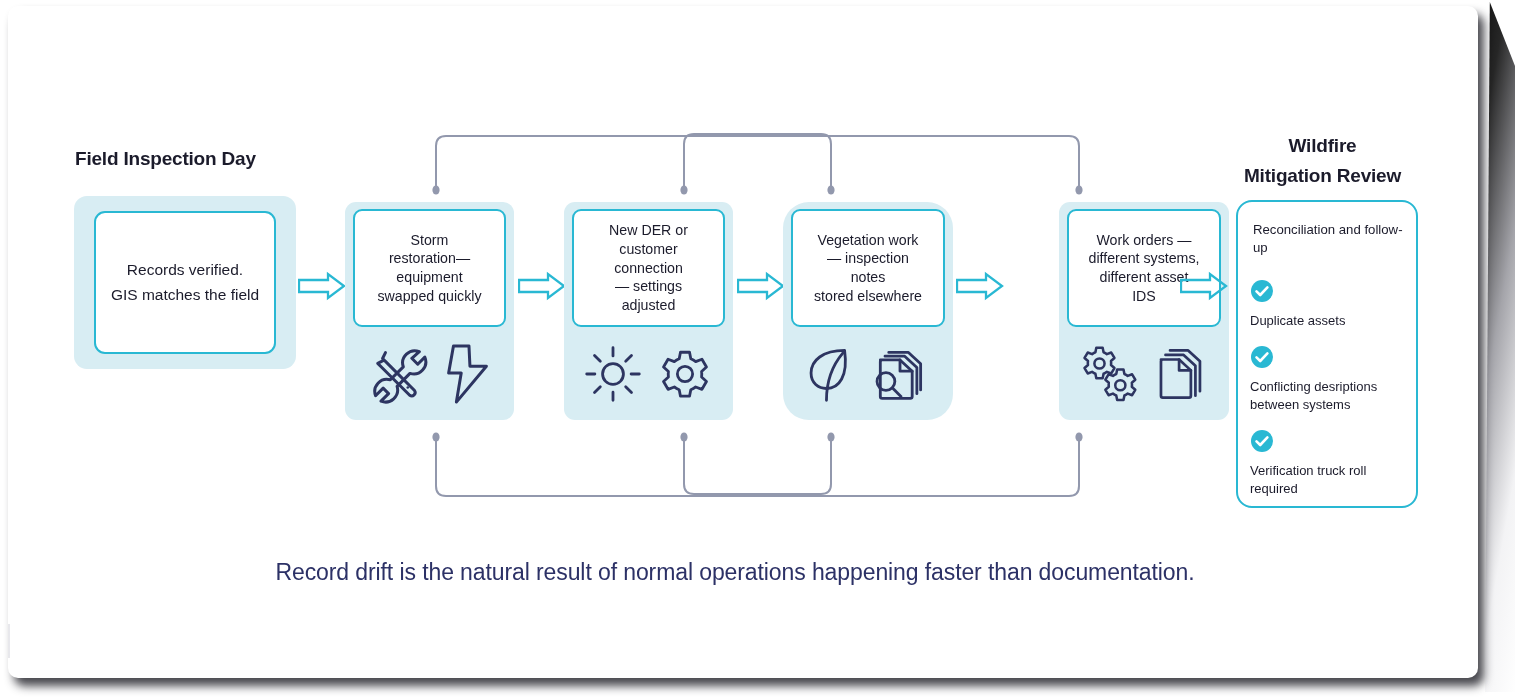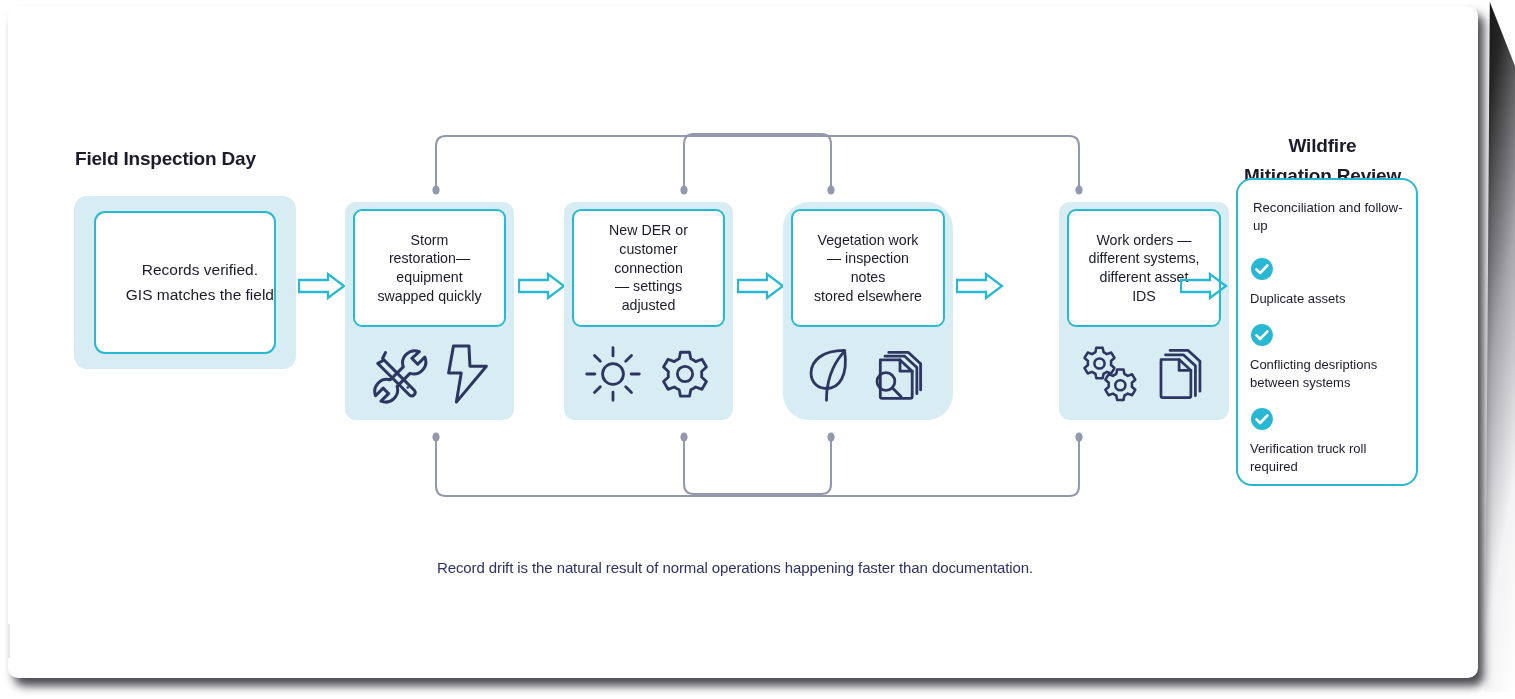--- a/index.html
+++ b/index.html
@@ -71,21 +71,21 @@
     background: #d8edf3;
     border-radius: 13px;
   }
   .start-inner {
     position: absolute;
     left: 20px; top: 15px;
     width: 182px; height: 143px;
     background: #ffffff;
     border: 2px solid #29b8d3;
     border-radius: 11px;
-    display: flex; align-items: center; justify-content: flex-end;
+    display: flex; align-items: center; justify-content: center;
   }
   .start-text {
     font-size: 15.5px; color: #1b1b2b;
     line-height: 1.55; text-align: center;
   }
 
   
   .stage-panel {
     position: absolute;
     top: 202px;
@@ -133,21 +133,21 @@
   #arrow-2 { left: 737px; }
   #arrow-3 { left: 956px; }
   #arrow-4 { left: 1180px; }
 
   
   .brackets { position: absolute; left: 0; top: 0; width: 1515px; height: 699px; pointer-events: none; }
 
   
   .review-card {
     position: absolute;
-    left: 1236px; top: 178px;
+    left: 1236px; top: 200px;
     width: 182px; height: 308px;
     background: #ffffff;
     border: 2.5px solid #29b8d3;
     border-radius: 16px;
   }
   .review-sub {
     position: absolute;
     left: 15px; top: 19px;
     width: 150px;
     font-size: 13.2px; color: #1b1b2b; line-height: 1.35;
@@ -164,21 +164,21 @@
   .check-icon { flex: 0 0 auto; margin-top: 1px; }
   .review-item-label {
     font-size: 13px; color: #1b1b2b; line-height: 1.38;
   }
 
   
   .caption {
     position: absolute;
     left: 0; top: 559px;
     width: 1470px; text-align: center;
-    font-size: 15px;
+    font-size: 23px;
     color: #2c3166;
     letter-spacing: -0.1px;
   }
 </style>
 </head>
 <body>
 
 <div id="slide">
 
   <div class="page-card"></div>

